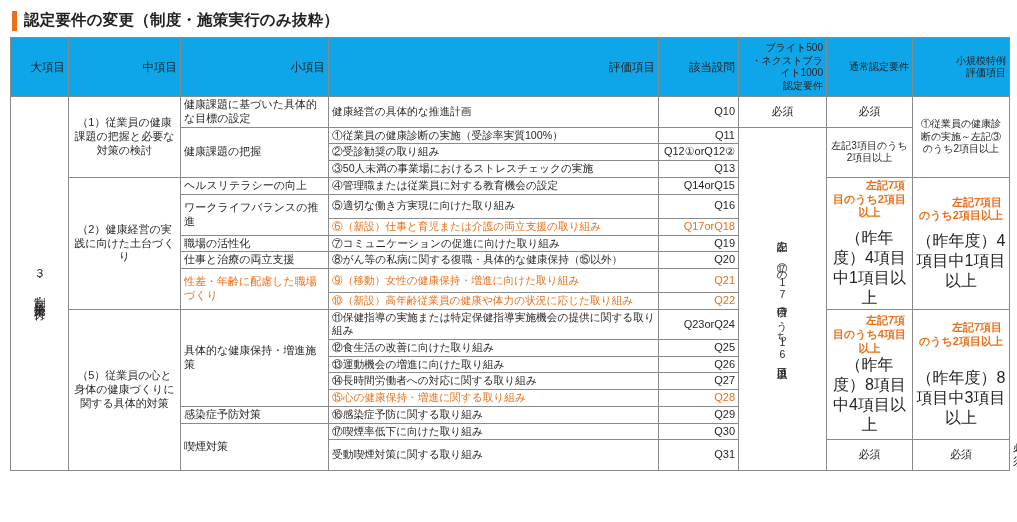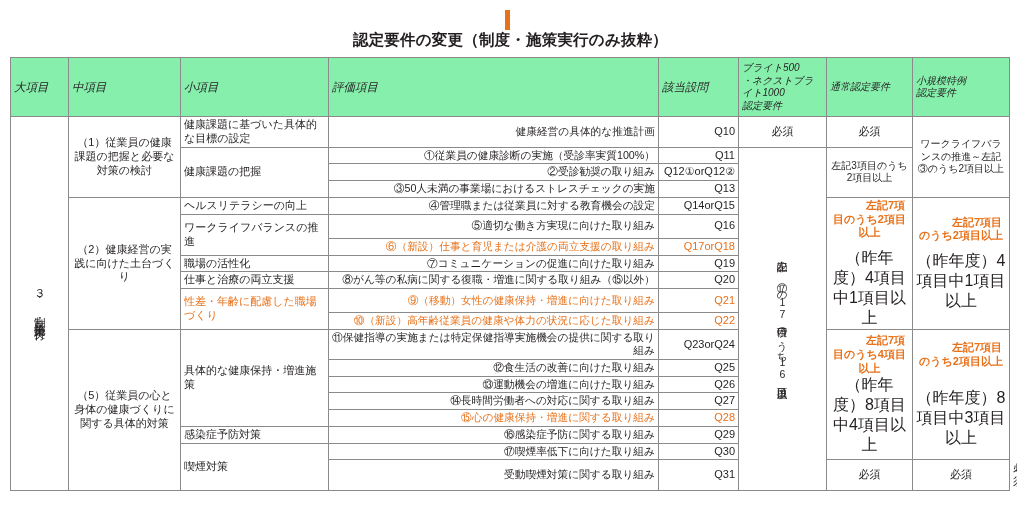--- a/index.html
+++ b/index.html
@@ -18,21 +18,20 @@
     position: relative;
     width: 1017px;
     height: 522px;
     box-sizing: border-box;
     padding: 6px 8px 0 10px;
   }
   .title-row {
     display: flex;
     align-items: center;
     margin: 4px 0 6px 2px;
-    flex-direction: column;
   }
   .title-bar {
     width: 5px;
     height: 20px;
     background: #e8711a;
     margin-right: 7px;
   }
   .title-text {
     font-size: 15.5px;
     font-weight: bold;
@@ -47,48 +46,47 @@
   }
   table.matrix td, table.matrix th {
     border: 1px solid #8a8a8a;
     padding: 1px 3px;
     vertical-align: middle;
     line-height: 1.25;
     font-weight: normal;
     word-break: break-all;
   }
   thead th {
-    background: #86efac;
-    text-align: left;
+    background: #0ea5e9;
+    text-align: right;
     font-weight: bold;
     font-size: 11.5px;
     height: 56px;
     padding: 2px 2px;
-    font-style: italic;
   }
   .c-center { text-align: center; }
   .c-left { text-align: left; }
   .vert {
     writing-mode: vertical-rl;
     text-orientation: upright;
     letter-spacing: 2px;
     margin: 0 auto;
     font-size: 11.5px;
     line-height: 1.1;
   }
   .big-cat {
     text-align: center;
     font-size: 11.5px;
     padding: 0;
   }
   .orange { color: #e8711a; }
   .orange-b { color: #e8711a; font-weight: bold; margin-left: 32px; }
   .small { font-size: 10px; }
   .mid-cell { font-size: 11px; }
-  .eval-cell { font-size: 10.7px; text-align: right; }
+  .eval-cell { font-size: 10.7px; }
   .q-cell { font-size: 11px; text-align: right; padding-left: 4px; }
   .vert-thin {
     writing-mode: vertical-rl;
     text-orientation: upright;
     margin: 0 auto;
     font-size: 10.5px;
     line-height: 1.15;
     letter-spacing: 0px;
   }
   .note { font-size: 16px; display: block; }
@@ -120,36 +118,36 @@
         <th>大項目</th>
         <th>中項目</th>
         <th>小項目</th>
         <th>評価項目</th>
         <th>該当設問</th>
         <th class="small" style="white-space:pre-line">ブライト500
 ・ネクストブライト1000
 認定要件</th>
         <th class="small">通常認定要件</th>
         <th class="small" style="white-space:pre-line">小規模特例
-認定要件</th>
+評価項目</th>
       </tr>
     </thead>
     <tbody>
 
       <tr>
         <td rowspan="19" class="big-cat">
           <span class="vert">３．制度・施策実行</span>
         </td>
         <td rowspan="4" class="mid-cell c-center">（1）従業員の健康課題の把握と必要な対策の検討</td>
         <td rowspan="1" class="c-left mid-cell">健康課題に基づいた具体的な目標の設定</td>
         <td class="eval-cell c-left">健康経営の具体的な推進計画</td>
         <td class="q-cell">Q10</td>
         <td class="c-center">必須</td>
         <td class="c-center">必須</td>
-        <td rowspan="4" class="c-center small">ワークライフバランスの推進～左記③のうち2項目以上</td>
+        <td rowspan="4" class="c-center small">①従業員の健康診断の実施～左記③のうち2項目以上</td>
       </tr>
 
       <tr>
         <td rowspan="3" class="c-left mid-cell">健康課題の把握</td>
         <td class="eval-cell c-left">①従業員の健康診断の実施（受診率実質100%）</td>
         <td class="q-cell">Q11</td>
         <td rowspan="18" class="c-center">
           <span class="vert-thin">左記①～⑰の17項目のうち16項目以上</span>
         </td>
         <td rowspan="3" class="c-center small">左記3項目のうち2項目以上</td>
@@ -194,21 +192,21 @@
       </tr>
 
       <tr>
         <td class="c-left mid-cell">職場の活性化</td>
         <td class="eval-cell c-left">⑦コミュニケーションの促進に向けた取り組み</td>
         <td class="q-cell">Q19</td>
       </tr>
 
       <tr>
         <td class="c-left mid-cell">仕事と治療の両立支援</td>
-        <td class="eval-cell c-left">⑧がん等の私病に関する復職・増進に関する取り組み（⑮以外）</td>
+        <td class="eval-cell c-left">⑧がん等の私病に関する復職・具体的な健康保持（⑮以外）</td>
         <td class="q-cell">Q20</td>
       </tr>
 
       <tr>
         <td rowspan="2" class="c-left mid-cell orange">性差・年齢に配慮した職場づくり</td>
         <td class="eval-cell c-left orange">⑨（移動）女性の健康保持・増進に向けた取り組み</td>
         <td class="q-cell orange">Q21</td>
       </tr>
 
       <tr>

